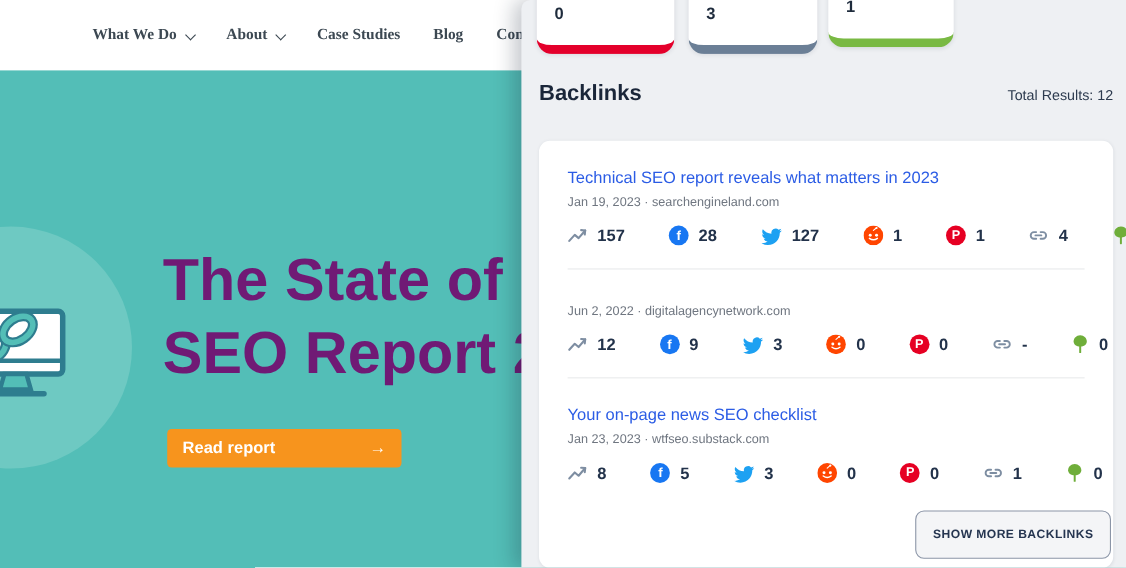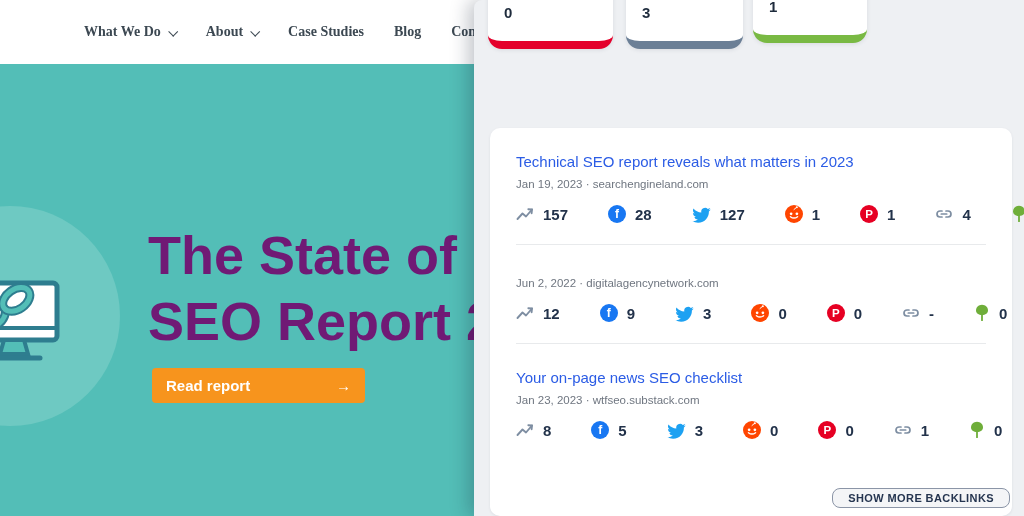--- a/index.html
+++ b/index.html
@@ -10,21 +10,21 @@
   .nav { position:absolute; top:0; left:0; width:100%; height:64px; background:#fff;
          display:flex; align-items:center; padding-left:84px; gap:30px; z-index:1; }
   .nav-item { display:flex; align-items:center; font-size:14px; font-weight:600; color:#3c4852; cursor:pointer; white-space:nowrap;font-family:Liberation Serif, serif; }
   .chev { width:7px; height:7px; border-right:1.7px solid #3c4852; border-bottom:1.7px solid #3c4852;
           transform:rotate(45deg) translateY(-1px); margin-left:8px; display:inline-block; }
 
   .hero { position:absolute; top:64px; left:0; width:100%; height:452px; background:#53beb7; overflow:hidden; z-index:1; }
   .hero-circle { position:absolute; left:-100px; top:142px; width:220px; height:220px; border-radius:50%; background:#6ec9c2; }
   .hero-illu { position:absolute; left:-24px; top:214px; }
   .hero-title { position:absolute; left:148px; top:158px; color:#701a75; font-size:54px; font-weight:bold; line-height:66px; letter-spacing:0; }
-  .cta { position:absolute; left:152px; top:304px; width:213px; height:35px; background:#f7941d; border:none; border-radius:4px;
+  .cta { position:absolute; left:152px; top:326px; width:213px; height:35px; background:#f7941d; border:none; border-radius:4px;
          color:#fff; font-family:"Liberation Sans",sans-serif; font-size:15px; font-weight:bold; text-align:left; padding:0 14px;
          display:flex; align-items:center; justify-content:space-between; cursor:pointer; }
 
   
   .panel { position:absolute; top:0; left:474px; right:0; bottom:0; background:#eef0f3;
            border-top-left-radius:8px; box-shadow:-6px 0 18px rgba(20,30,50,.25); z-index:10; }
 
   .stat-card { position:absolute; background:#fff; border-radius:14px; border-bottom:8px solid #ccc;
                box-shadow:0 1px 4px rgba(30,40,60,.10); height:77px; cursor:pointer; }
   .stat-card .val { display:block; margin:32px 0 0 16px; font-size:15px; font-weight:bold; color:#1e2b3c; }
@@ -43,21 +43,21 @@
   .entry-title { font-size:15px; color:#2b5ce5; text-decoration:none; display:inline-block; cursor:pointer; }
   .entry-meta { margin-top:7px; font-size:11.5px; color:#6f7680; }
   .metrics { margin-top:15px; display:flex; align-items:center; gap:40px; }
   .pair { display:flex; align-items:center; gap:9px; }
   .pair b { font-size:15px; font-weight:bold; color:#22324a; }
   .badge { width:18px; height:18px; border-radius:50%; color:#fff; font-weight:bold;
            display:flex; align-items:center; justify-content:center; }
   .badge.fb { background:#1877f2; font-size:12px; }
   .badge.pin { background:#e60023; font-size:11.5px; }
 
-  .show-more { position:absolute; right:14px; bottom:8px; height:20px; padding:0 15px; background:#f4f5f7;
+  .show-more { position:absolute; right:14px; bottom:8px; height:44px; padding:0 15px; background:#f4f5f7;
                border:1px solid #8b95a7; border-radius:8px; font-family:"Liberation Sans",sans-serif;
                font-size:11px; font-weight:bold; letter-spacing:.4px; color:#253550; cursor:pointer; }
 </style>
 </head>
 <body>
 
 <div class="stage">
 
   <div class="nav">
     <div class="nav-item">
@@ -108,20 +108,24 @@
     <div class="stat-card" style="border-bottom-color: rgb(228, 0, 43);">
       <span class="val">0</span>
     </div>
     <div class="stat-card" style="border-bottom-color: rgb(107, 127, 150);">
       <span class="val">3</span>
     </div>
     <div class="stat-card" style="border-bottom-color: rgb(121, 185, 67);">
       <span class="val">1</span>
     </div>
 
+    <div class="panel-head">
+      <span class="panel-title">Backlinks</span>
+      <span class="panel-total">Total Results: 12</span>
+    </div>
 
     <div class="bl-card">
 
       <div class="entry">
         <a class="entry-title">Technical SEO report reveals what matters in 2023</a>
         <div class="entry-meta">Jan 19, 2023 · searchengineland.com</div>
         <div class="metrics">
           <span class="pair">
             <svg width="18" height="18" viewBox="0 0 18 18">
                 <polyline points="1.5,14 6.5,8.5 10,11.5 16,4.5" fill="none" stroke="#7e8ea2" stroke-width="1.9" stroke-linecap="round" stroke-linejoin="round"></polyline>

